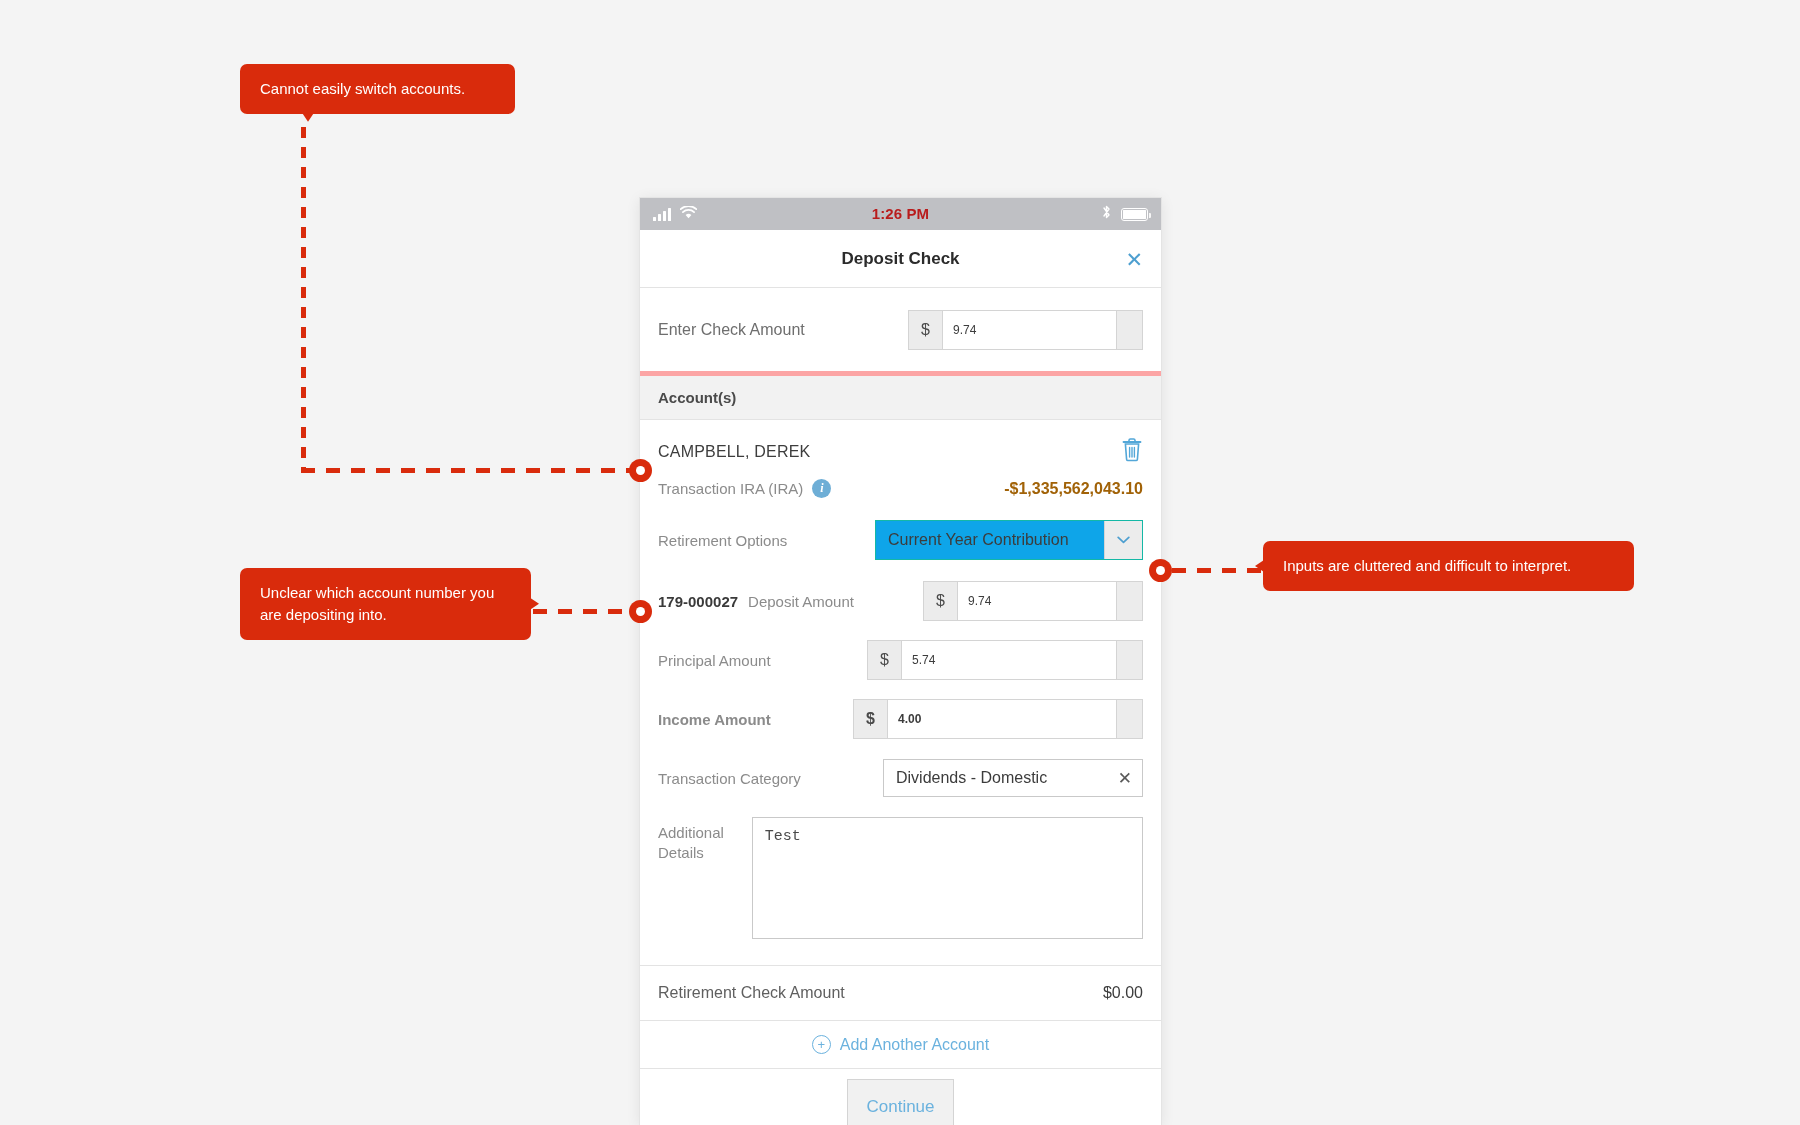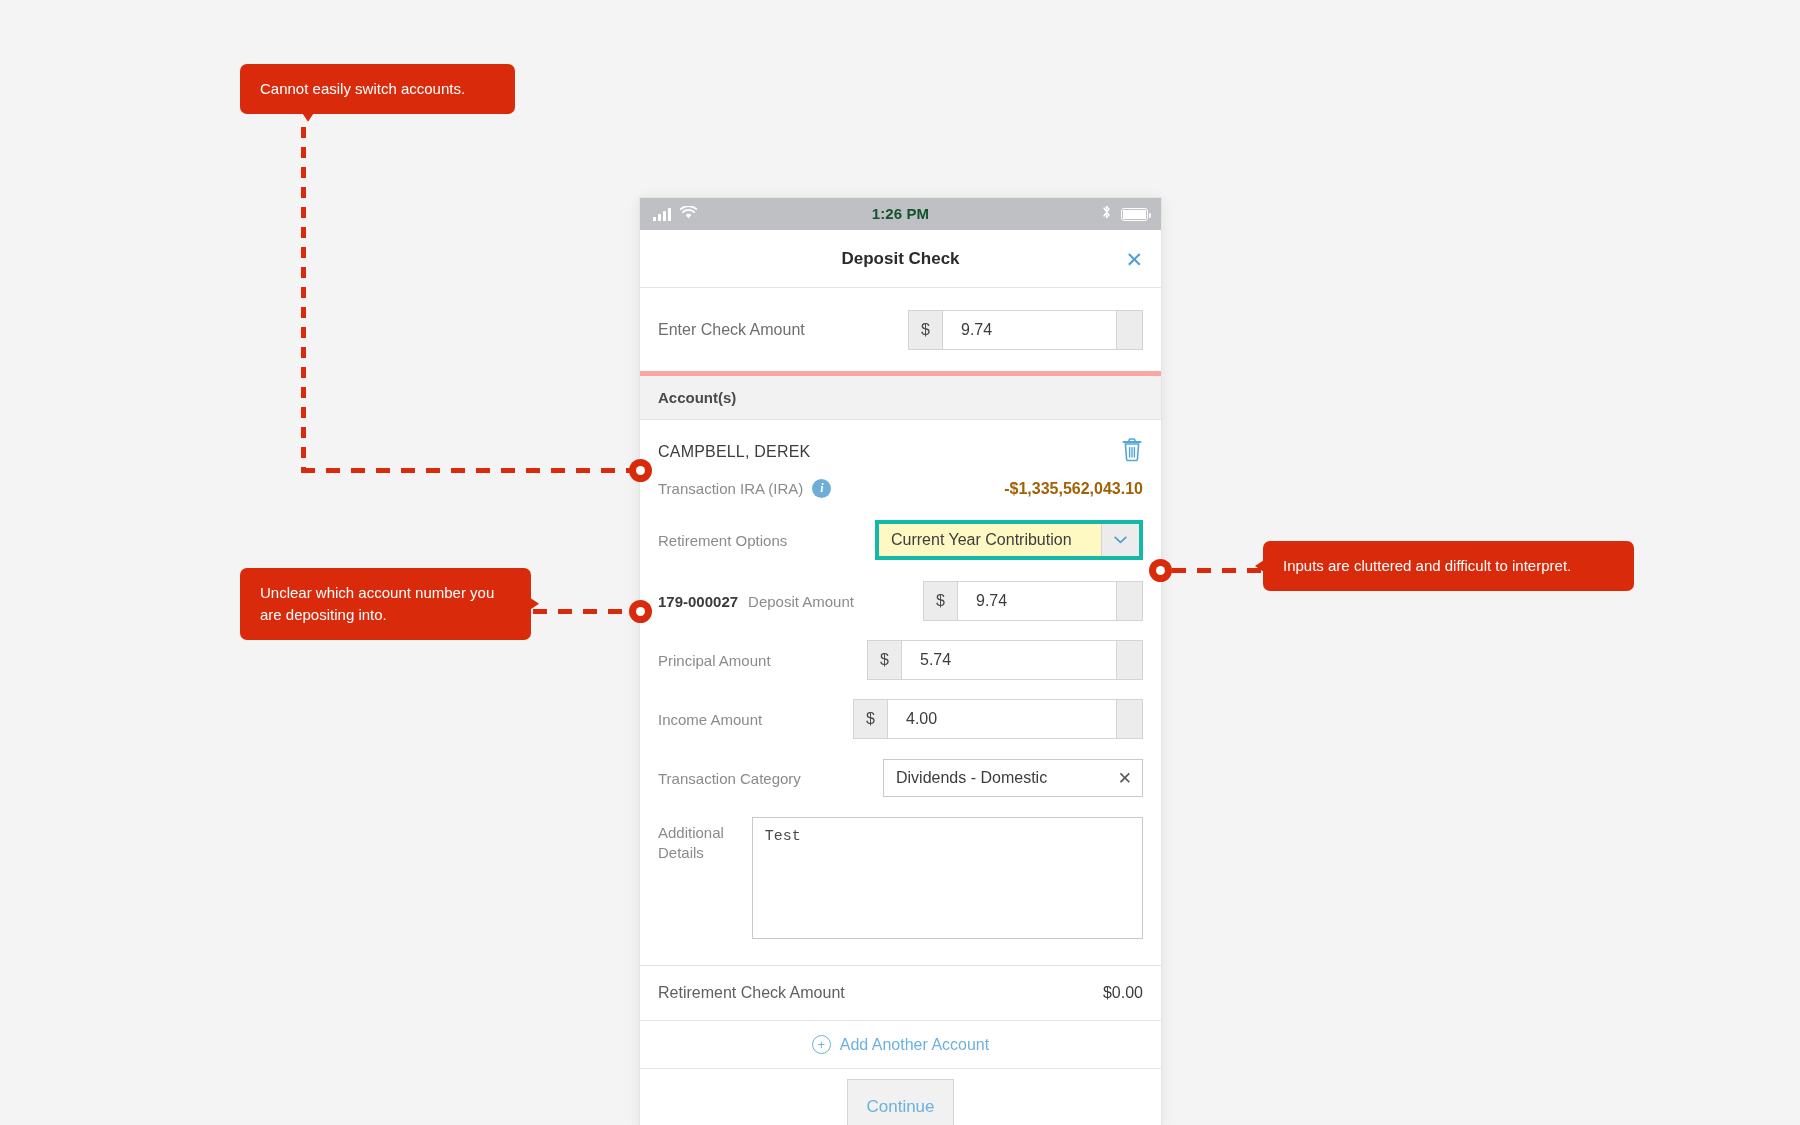--- a/index.html
+++ b/index.html
@@ -24,21 +24,21 @@
   
   .statusbar {
     height: 32px; background: #bfc0c4;
     display: flex; align-items: center;
     padding: 0 13px; position: relative;
   }
   .sb-left { display: flex; align-items: center; gap: 9px; }
   .sb-right { display: flex; align-items: center; gap: 9px; margin-left: auto; }
   .sb-time {
     position: absolute; left: 0; right: 0; text-align: center;
-    font-size: 15px; font-weight: bold; color: #14532d;
+    font-size: 15px; font-weight: bold; color: #b91c1c;
     letter-spacing: .1px; line-height: 32px;
   }
   .bars { display: flex; align-items: flex-end; gap: 2px; height: 13px; }
   .bars i { display: block; width: 3px; background: #fff; border-radius: .5px; }
   .bars i:nth-child(1){ height: 4px; }
   .bars i:nth-child(2){ height: 7px; }
   .bars i:nth-child(3){ height: 10px; }
   .bars i:nth-child(4){ height: 13px; }
   .battery {
     width: 27px; height: 13px; border: 1.5px solid #fff; border-radius: 3px;
@@ -75,21 +75,21 @@
     display: flex; align-items: stretch; height: 40px;
     border: 1px solid #d4d4d4; background: #fff;
   }
   .money .pre {
     width: 34px; background: #ececec; border-right: 1px solid #d4d4d4;
     display:flex; align-items:center; justify-content:center;
     font-size: 16px; color: #4a4a4a;
   }
   .money .val {
     flex: 1; display: flex; align-items: center;
-    padding: 0 18px; font-size: 16px; color: #3c3c3c; background: #fff; border-radius: 18px;
+    padding: 0 10px; font-size: 12px; color: #3c3c3c; background: #fff; border-radius: 18px;
   }
   .money .post {
     width: 26px; background: #ececec; border-left: 1px solid #d4d4d4;
   }
 
   
   .band {
     height: 44px; background: #f2f2f2; border-bottom: 1px solid #e3e3e3;
     display: flex; align-items: center; padding: 0 18px;
     font-size: 15px; font-weight: bold; color: #4a4a4a;
@@ -116,42 +116,42 @@
   .acct-balance {
     margin-left: auto; font-size: 16px; font-weight: bold; color: #a16207;
   }
 
   .row { display: flex; align-items: center; }
   .lbl { font-size: 15px; color: #8b8b8b; }
 
   .row-retire { margin-top: 22px; }
   .select {
     display: flex; align-items: stretch; height: 40px;
-    border: 4px solid #14b8a6; background: #fef9c3; margin-left: auto;
+    border: 1px solid #14b8a6; background: #0ea5e9; margin-left: auto;
     width: 268px;
     justify-content: space-between;
   }
   .select .sel-val {
     flex: 1; display: flex; align-items: center; padding: 0 12px;
     font-size: 16px; color: #3c3c3c;
   }
   .select .sel-arrow {
     width: 38px; background: #ececec; border-left: 1px solid #d4d4d4;
     display: flex; align-items: center; justify-content: center;
     color: #4d9fd0; font-size: 12px;
   }
 
   .row-deposit { margin-top: 21px; }
   .acct-number { font-size: 15px; font-weight: bold; color: #3a3a3a; margin-right: 10px; }
   .row-deposit .money { margin-left: auto; width: 220px; }
 
   .row-principal { margin-top: 19px; }
   .row-principal .money { margin-left: auto; width: 276px; }
 
-  .row-income { margin-top: 19px; }
+  .row-income { margin-top: 19px; font-weight: bold; }
   .row-income .money { margin-left: auto; width: 290px; }
 
   .row-cat { margin-top: 20px; }
   .cat-box {
     margin-left: auto; width: 260px; height: 38px;
     border: 1px solid #c9c9c9; background: #fff;
     display: flex; align-items: center; padding: 0 10px 0 12px;
     font-size: 16px; color: #3c3c3c;
   }
   .cat-clear { margin-left: auto; color: #5a5a5a; font-size: 17px; cursor: pointer; }

